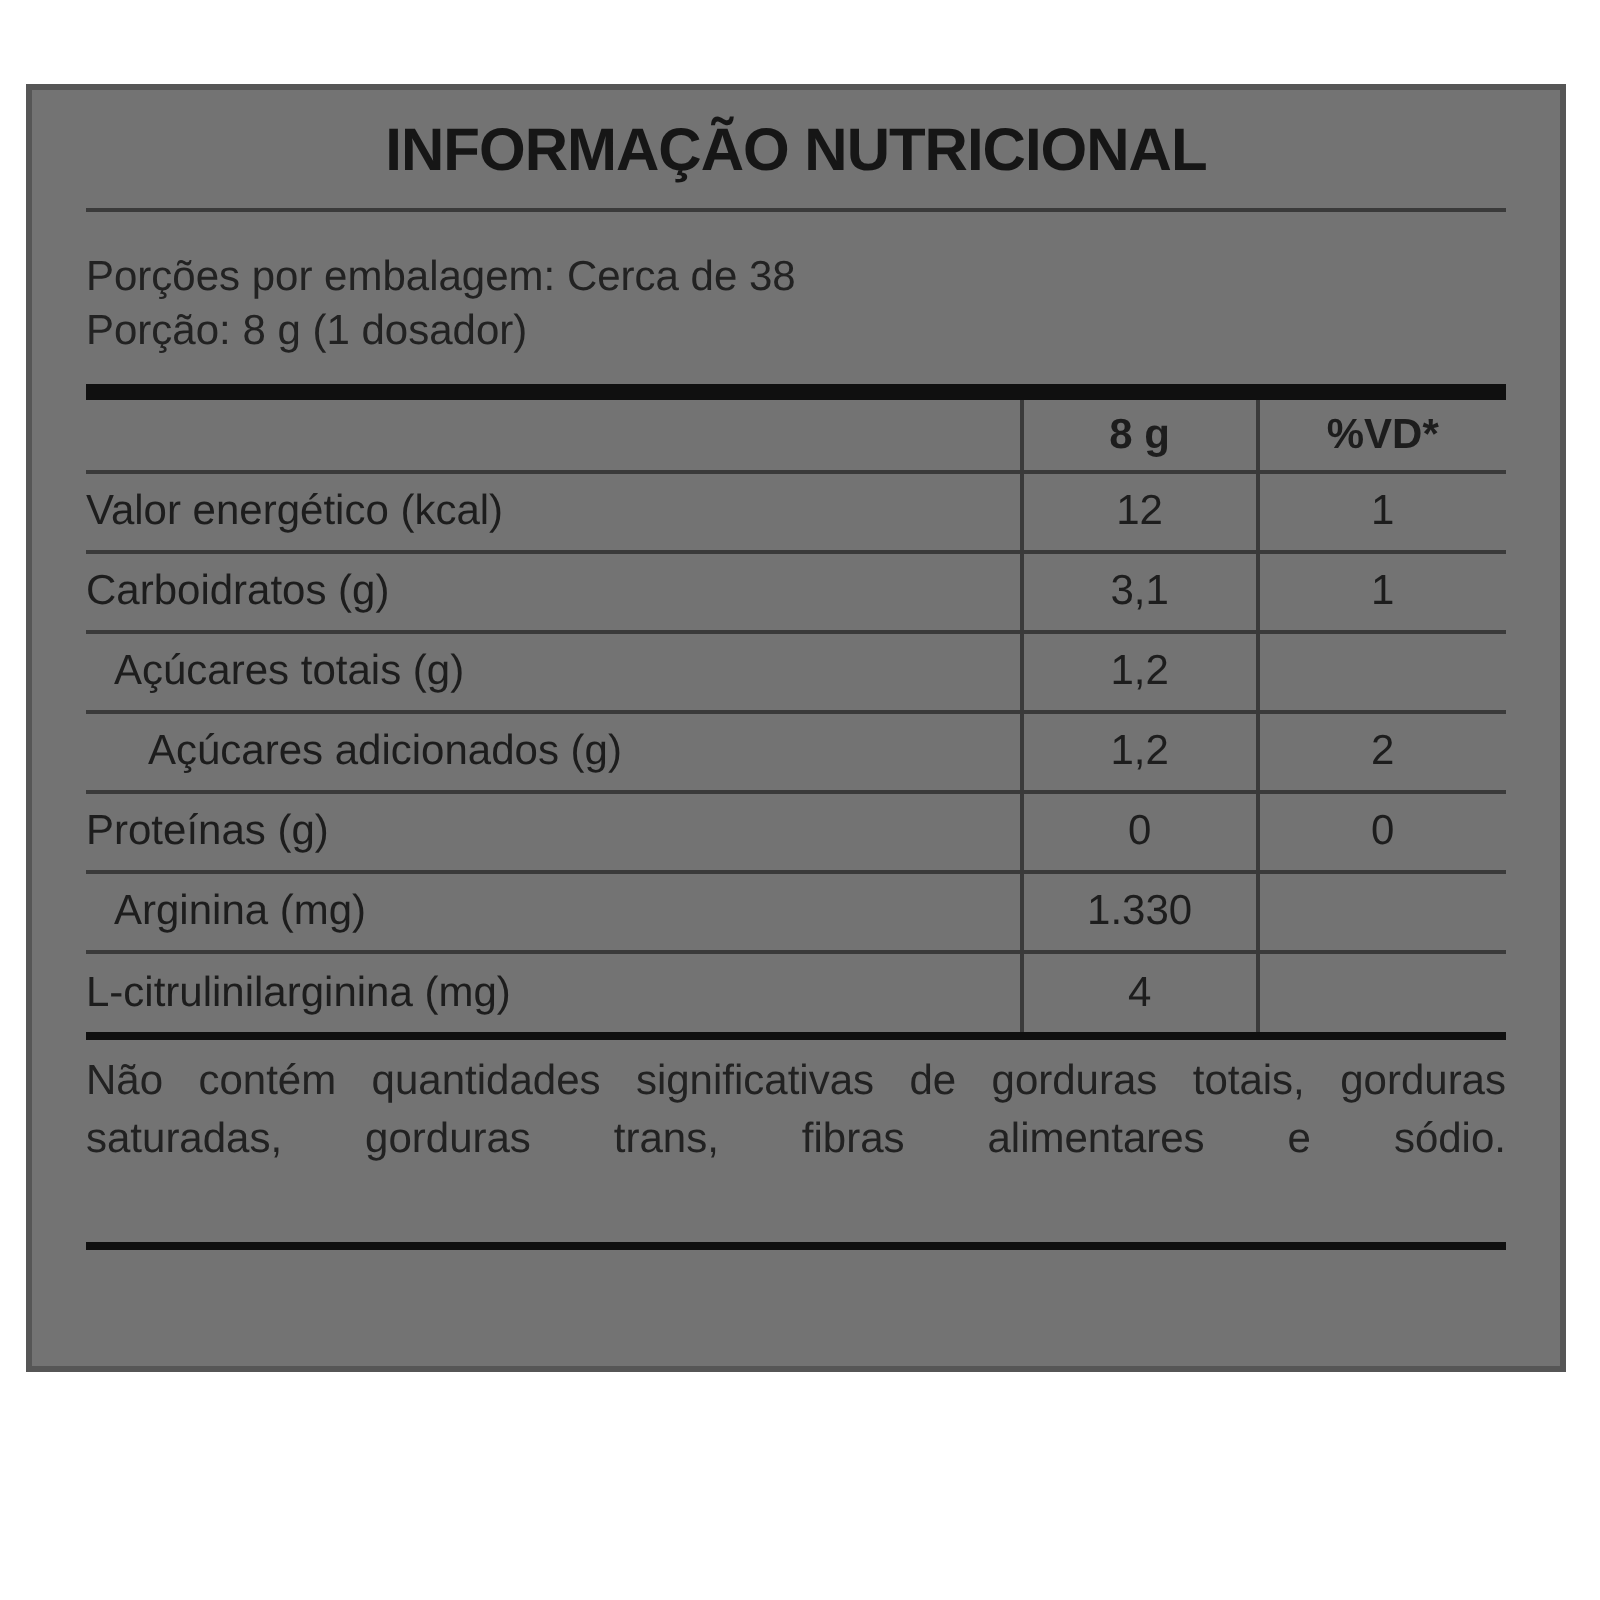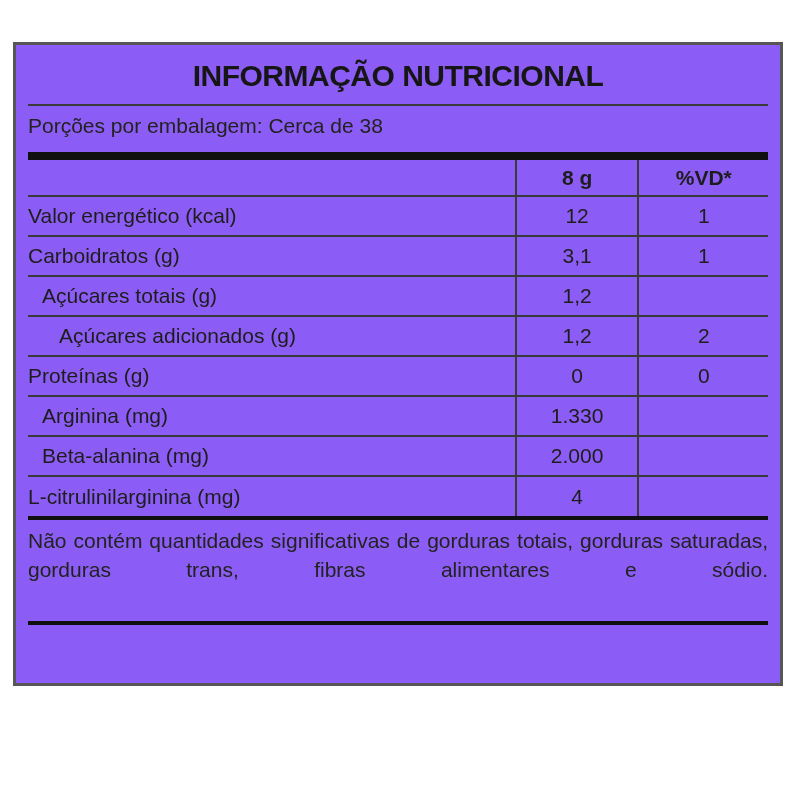--- a/index.html
+++ b/index.html
@@ -10,41 +10,41 @@
     color: #1d1d1d;
     -webkit-font-smoothing: antialiased;
   }
   .page { position: relative; width: 800px; height: 800px; background: #fff; }
 
   .label-box {
     position: absolute;
     left: 13px; top: 42px;
     width: 770px; height: 644px;
     border: 3px solid #565656;
-    background: #8b5cf6;
-    padding: 0 12px;
+    background: #737373;
+    padding: 0 27px;
   }
 
   .title {
     text-align: center;
     font-weight: bold;
     font-size: 30px;
     line-height: 34px;
     margin-top: 14px;
     letter-spacing: -0.5px;
     color: #161616;
   }
 
   .rule-thin {
     height: 0;
     border-top: 2px solid #3a3a3a;
     margin-top: 11px;
   }
 
-  .intro { margin-top: 6px; }
+  .intro { margin-top: 19px; }
   .intro p {
     font-size: 21px;
     line-height: 27px;
     color: #222;
   }
 
   .bar-thick {
     height: 8px;
     background: #101010;
     margin-top: 13px;
@@ -108,20 +108,21 @@
 
 <div class="page">
   <div class="label-box">
 
     <div class="title">INFORMAÇÃO NUTRICIONAL</div>
 
     <div class="rule-thin"></div>
 
     <div class="intro">
       <p>Porções por embalagem: Cerca de 38</p>
+      <p>Porção: 8 g (1 dosador)</p>
     </div>
 
     <div class="bar-thick"></div>
 
     <table class="nutri">
       <colgroup>
           <col class="c-label">
           <col class="c-amount">
           <col class="c-dv">
         </colgroup>
@@ -156,25 +157,20 @@
         <tr>
           <td class="cell-label">Proteínas (g)</td>
           <td class="cell-amount">0</td>
           <td class="cell-dv">0</td>
         </tr>
         <tr class="indent-1">
           <td class="cell-label">Arginina (mg)</td>
           <td class="cell-amount">1.330</td>
           <td class="cell-dv"></td>
         </tr>
-        <tr class="indent-1">
-          <td class="cell-label">Beta-alanina (mg)</td>
-          <td class="cell-amount">2.000</td>
-          <td class="cell-dv"></td>
-        </tr>
         <tr>
           <td class="cell-label">L-citrulinilarginina (mg)</td>
           <td class="cell-amount">4</td>
           <td class="cell-dv"></td>
         </tr>
       </tbody>
     </table>
 
     <div class="rule-heavy"></div>
 

